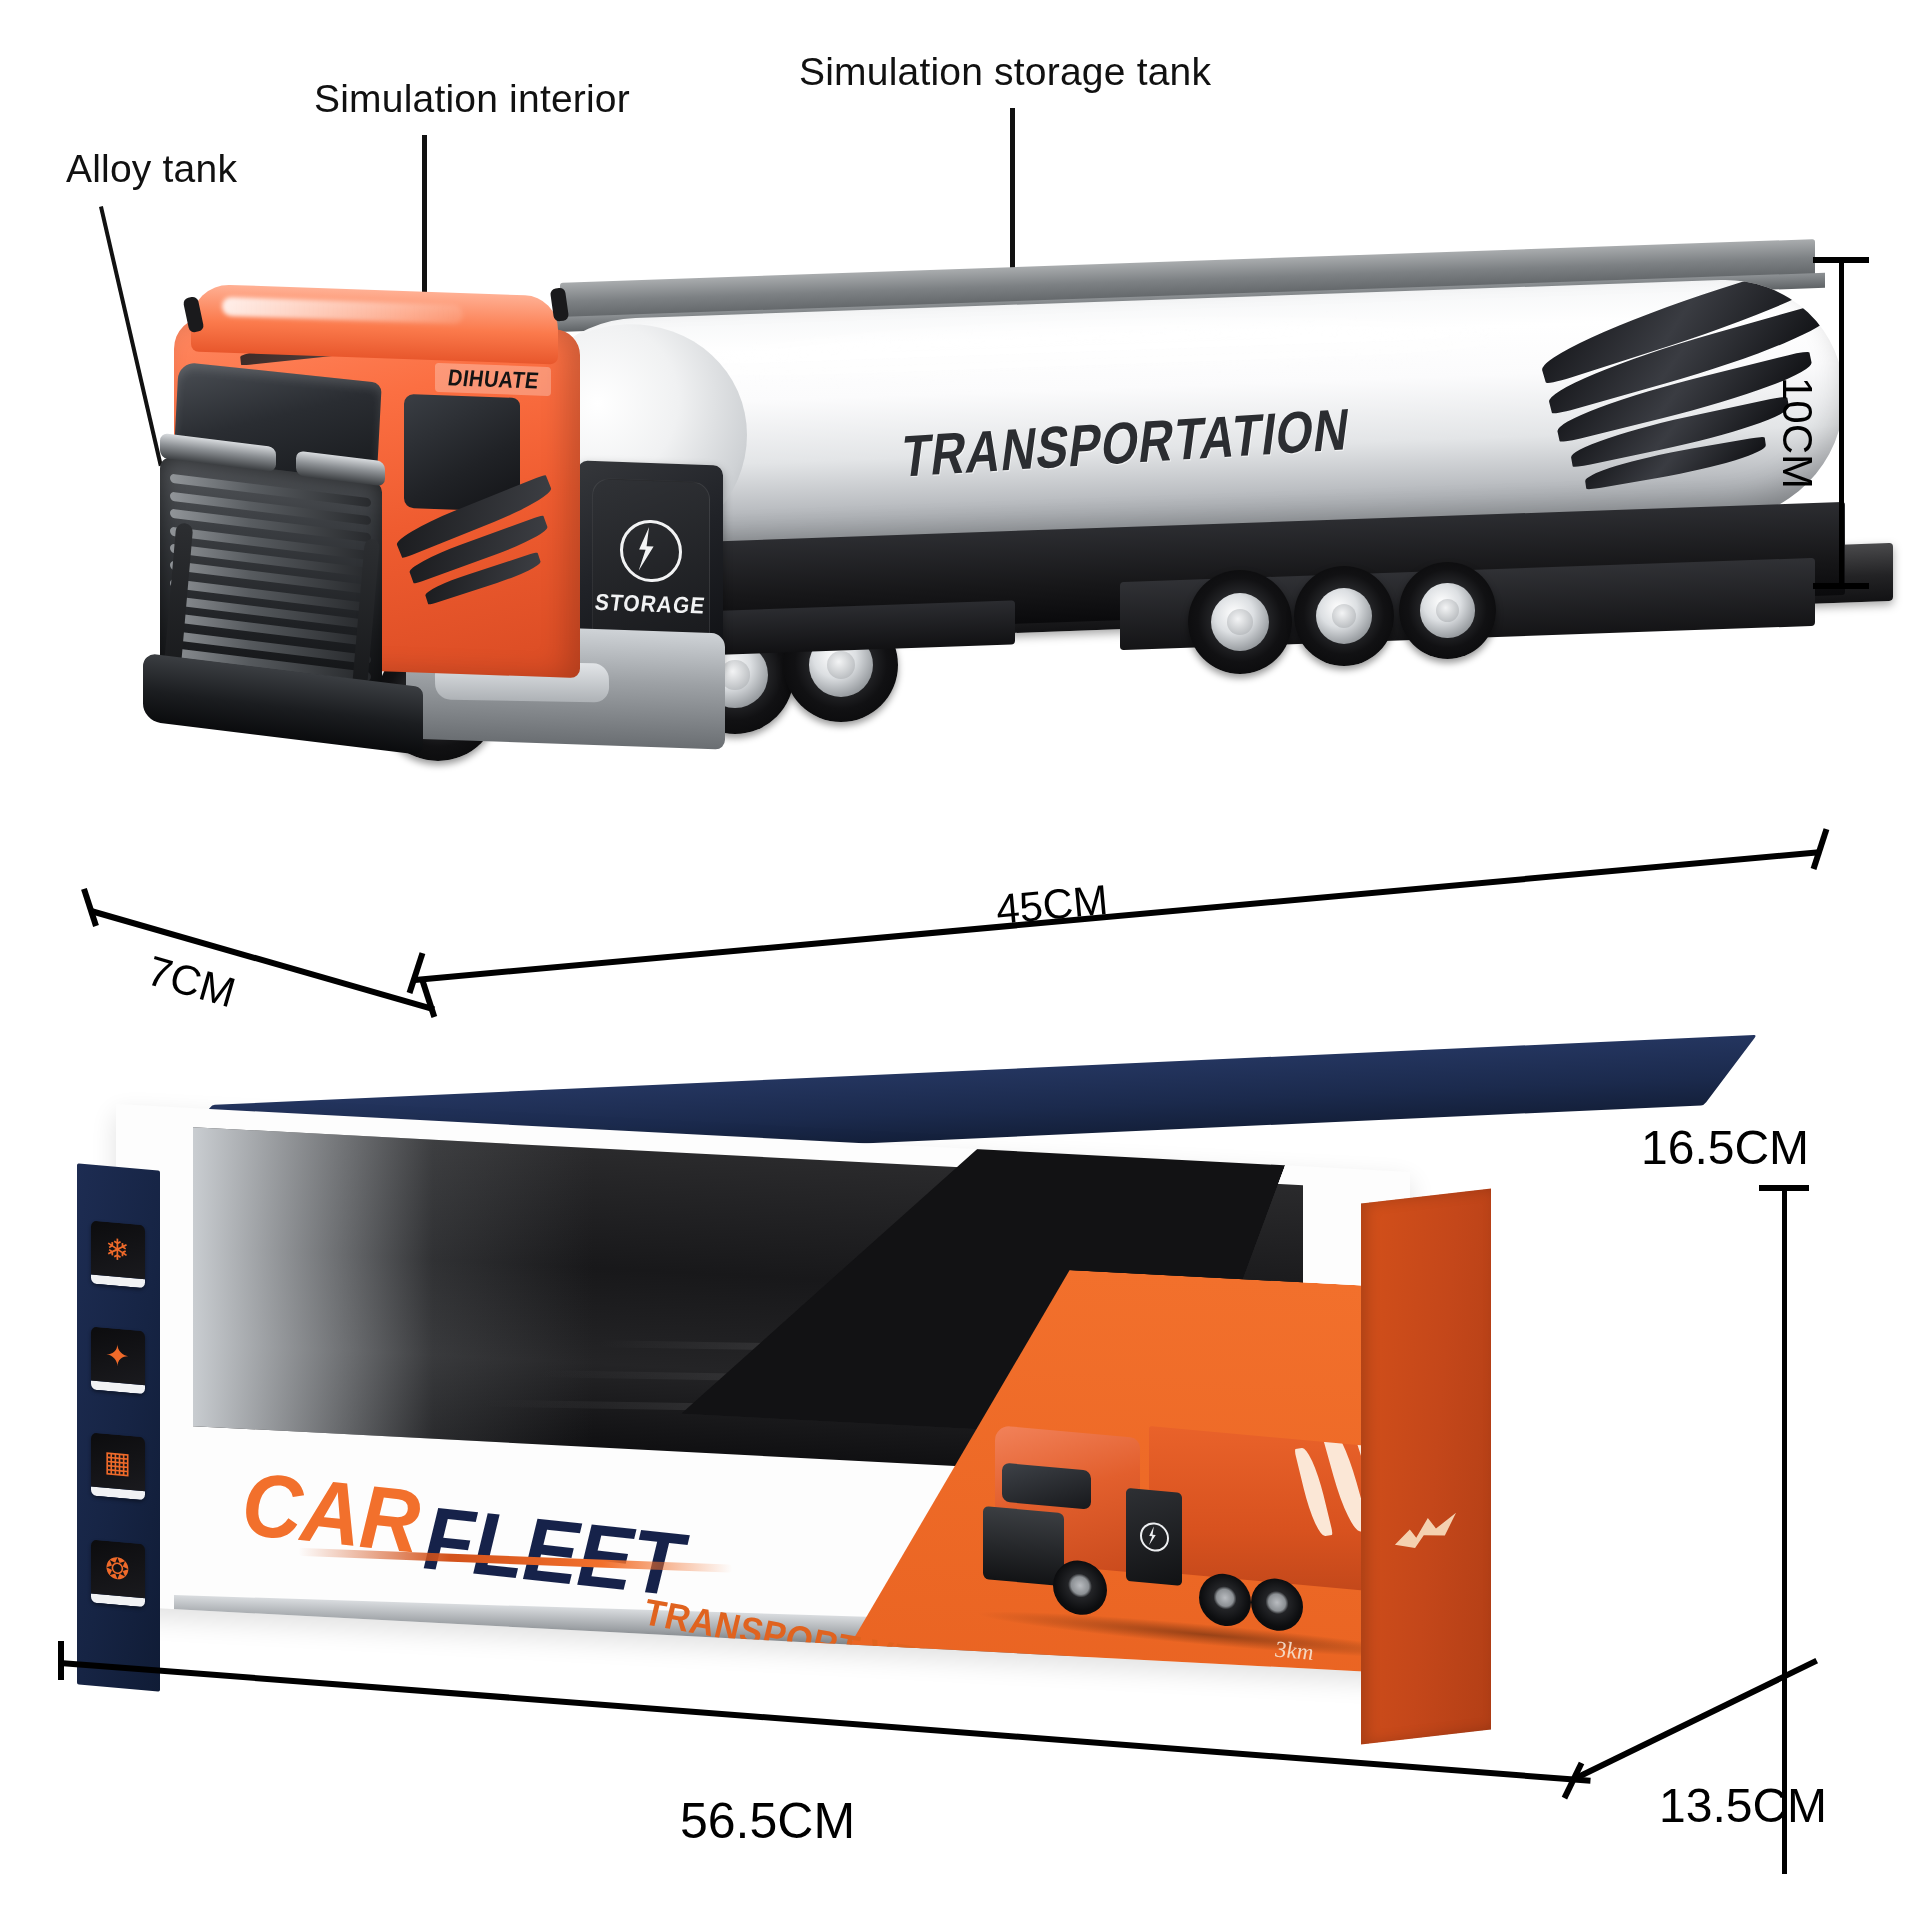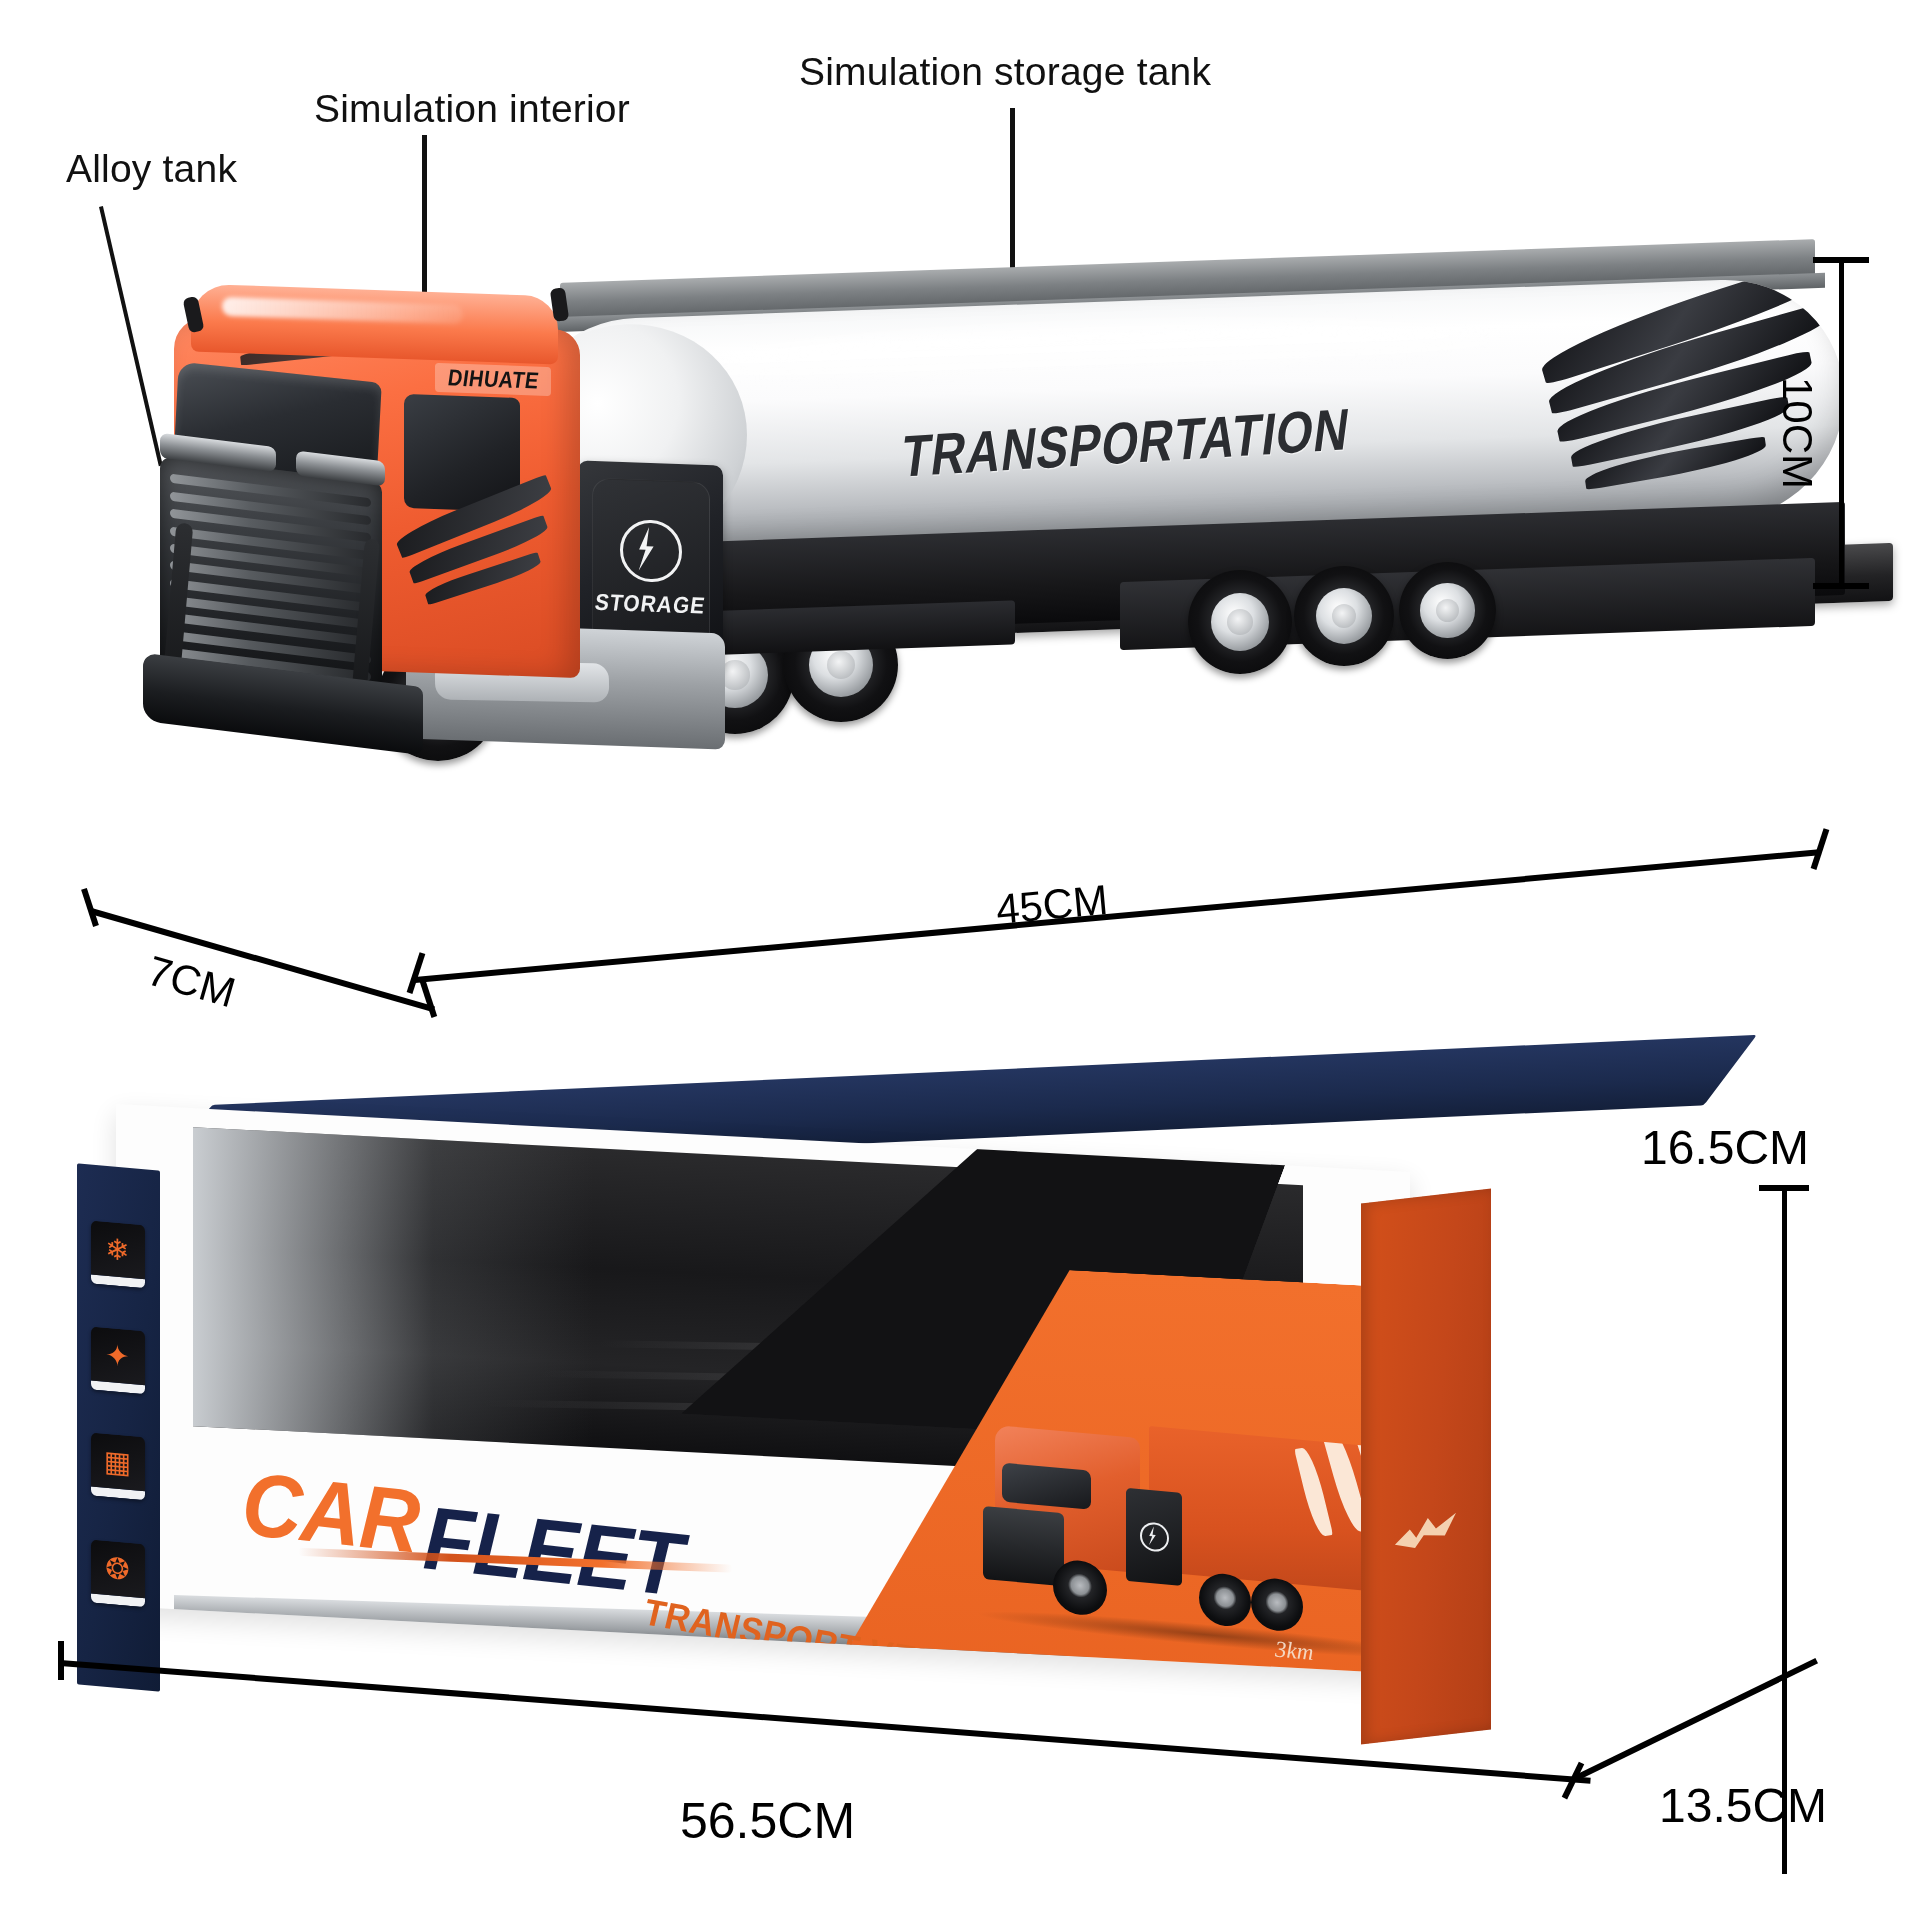--- a/index.html
+++ b/index.html
@@ -415,21 +415,21 @@
 </head>
 <body>
 
 <div class="stage">
 
   <div id="top-section">
 
     <div class="abs lbl callout-label" style="left:66px;top:147px;">Alloy tank</div>
     <div class="leader" style="left:99px;top:207px;width:3.9px;height:266px;transform:rotate(-13deg);transform-origin:top left;"></div>
 
-    <div class="abs lbl callout-label" style="left:314px;top:77px;margin-top:10px;">Simulation interior</div>
+    <div class="abs lbl callout-label" style="left:314px;top:77px;">Simulation interior</div>
     <div class="leader" style="left:422px;top:135px;width:4.8px;height:193px;"></div>
 
     <div class="abs lbl callout-label" style="left:799px;top:50px;">Simulation storage tank</div>
     <div class="leader" style="left:1010px;top:108px;width:4.8px;height:193px;"></div>
 
     <div id="truck">
 
       <div class="tank-rail"></div>
       <div class="tank-rail-2"></div>
 

